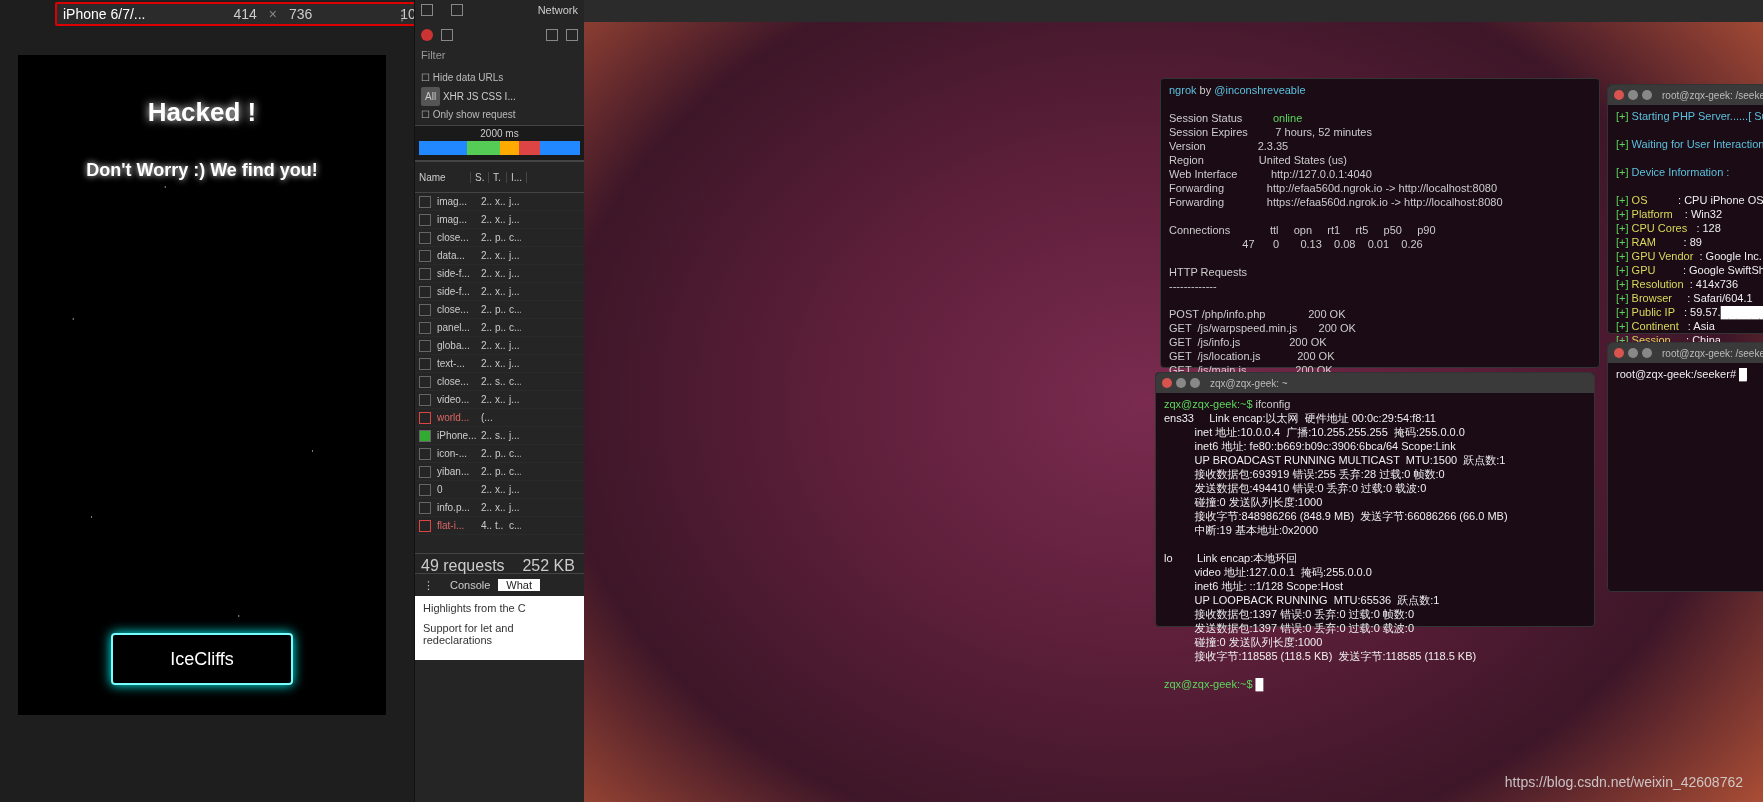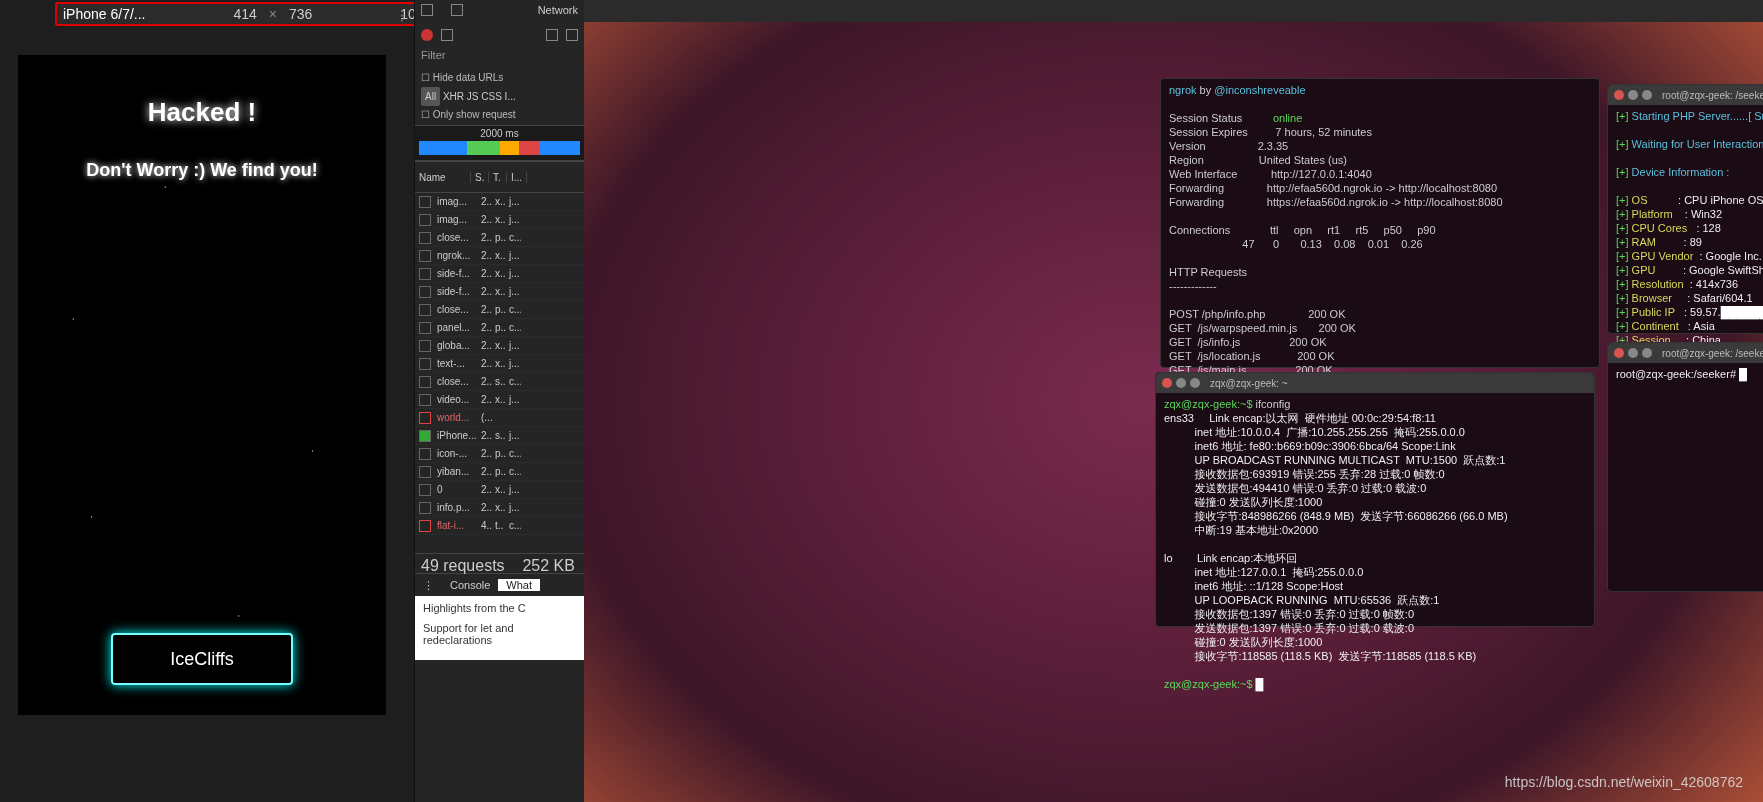--- a/index.html
+++ b/index.html
@@ -132,21 +132,21 @@
 <span class="w">          inet 地址:10.0.0.4  广播:10.255.255.255  掩码:255.0.0.0</span>
 <span class="w">          inet6 地址: fe80::b669:b09c:3906:6bca/64 Scope:Link</span>
 <span class="w">          UP BROADCAST RUNNING MULTICAST  MTU:1500  跃点数:1</span>
 <span class="w">          接收数据包:693919 错误:255 丢弃:28 过载:0 帧数:0</span>
 <span class="w">          发送数据包:494410 错误:0 丢弃:0 过载:0 载波:0</span>
 <span class="w">          碰撞:0 发送队列长度:1000</span>
 <span class="w">          接收字节:848986266 (848.9 MB)  发送字节:66086266 (66.0 MB)</span>
 <span class="w">          中断:19 基本地址:0x2000</span>
 <span class="w"></span>
 <span class="w">lo        Link encap:本地环回</span>
-<span class="w">          inet 地址:127.0.0.1  掩码:255.0.0.0</span>
+<span class="w">          video 地址:127.0.0.1  掩码:255.0.0.0</span>
 <span class="w">          inet6 地址: ::1/128 Scope:Host</span>
 <span class="w">          UP LOOPBACK RUNNING  MTU:65536  跃点数:1</span>
 <span class="w">          接收数据包:1397 错误:0 丢弃:0 过载:0 帧数:0</span>
 <span class="w">          发送数据包:1397 错误:0 丢弃:0 过载:0 载波:0</span>
 <span class="w">          碰撞:0 发送队列长度:1000</span>
 <span class="w">          接收字节:118585 (118.5 KB)  发送字节:118585 (118.5 KB)</span>
 <span class="w"></span>
 <span class="g">zqx@zqx-geek:~$</span> <span class="blk">█</span></div>
   </div>
 
@@ -286,21 +286,21 @@
         </div>
         <div class="net-row">
           <span class="ic"></span>
           <span class="n">close...</span>
           <span class="s">2..</span>
           <span class="s">p..</span>
           <span class="s">c...</span>
         </div>
         <div class="net-row">
           <span class="ic"></span>
-          <span class="n">ngrok...</span>
+          <span class="n">data...</span>
           <span class="s">2..</span>
           <span class="s">x..</span>
           <span class="s">j...</span>
         </div>
         <div class="net-row">
           <span class="ic"></span>
           <span class="n">side-f...</span>
           <span class="s">2..</span>
           <span class="s">x..</span>
           <span class="s">j...</span>

